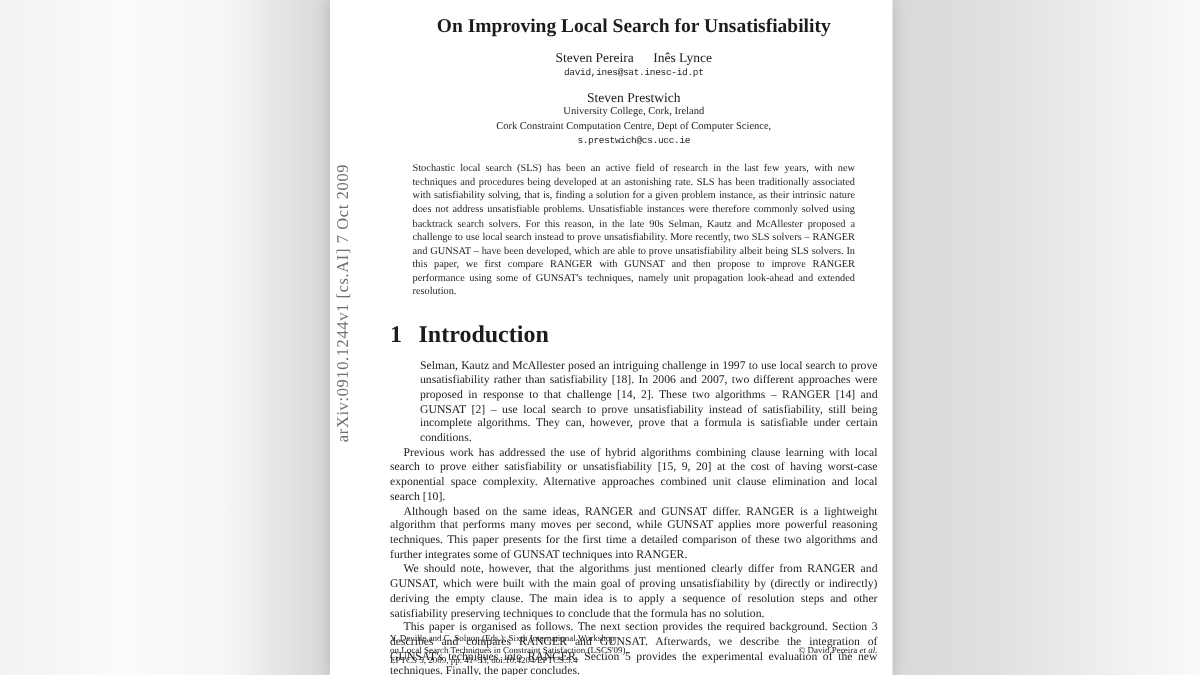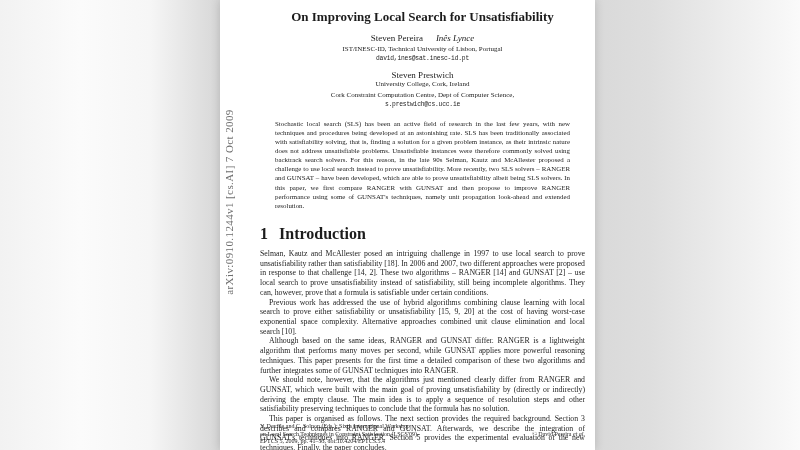--- a/index.html
+++ b/index.html
@@ -19,38 +19,38 @@
     position:absolute;left:-96px;top:196px;width:210px;height:12px;
     transform:rotate(-90deg);
     text-align:center;font-size:11px;letter-spacing:0.4px;color:#6e6e6e;
     white-space:nowrap;
   }
   .content{position:absolute;left:40px;top:4px;width:325px;}
   .title{
     margin-top:5px;text-align:center;font-weight:bold;font-size:13px;line-height:15px;
   }
   .authors-row{margin-top:9px;text-align:center;font-size:9px;line-height:10px;}
-  .author-name + .author-name{margin-left:13px;font-style:italic;}
+  .author-name + .author-name{margin-left:13px;}
   .affil{text-align:center;font-size:7px;line-height:8.5px;margin-top:2px;color:#222;}
   .email{
     text-align:center;font-family:"Liberation Mono", monospace;
     font-size:6.3px;line-height:8px;margin-top:1.5px;letter-spacing:-0.2px;
   }
   .author2{margin-top:7px;text-align:center;font-size:9px;line-height:10px;}
   .abstract{
     margin:10px 15px 0 15px;
     font-size:6.9px;line-height:9.15px;text-align:justify;
   }
   .section-heading{
     margin-top:17px;font-size:16px;font-weight:bold;line-height:13px;
   }
   .section-heading .sec-num{margin-right:11px;}
   .body-text{margin-top:9px;font-size:7.8px;line-height:9.7px;text-align:justify;}
   .body-text p{margin:0;text-indent:9px;}
-  .body-text p.first{text-indent:0;}
+  .body-text p.first{text-indent:0;margin-left:20px;}
   .footer{
     position:absolute;left:40px;right:10px;bottom:4px;
     display:flex;justify-content:space-between;align-items:center;
   }
   .footer-left{font-size:6px;line-height:7.7px;}
   .footer-right{font-size:6px;white-space:nowrap;}
   .footer-right .etal{font-style:italic;}
 </style>
 </head>
 <body>
@@ -59,21 +59,20 @@
 
   <div class="arxiv-stamp">arXiv:0910.1244v1  [cs.AI]  7 Oct 2009</div>
 
   <div class="content">
 
     <div class="title">On Improving Local Search for Unsatisfiability</div>
 
     <div class="authors-row">
       <span class="author-name">Steven Pereira</span><span class="author-name">Inês Lynce</span>
     </div>
-    <div class="affil">IST/INESC-ID, Technical University of Lisbon, Portugal</div>
     <div class="email">david,ines@sat.inesc-id.pt</div>
 
     <div class="author2">Steven Prestwich</div>
     <div class="affil" style="margin-top:0;">University College, Cork, Ireland</div>
     <div class="affil">Cork Constraint Computation Centre, Dept of Computer Science,</div>
     <div class="email">s.prestwich@cs.ucc.ie</div>
 
     <div class="abstract">Stochastic local search (SLS) has been an active field of research in the last few years, with new techniques and procedures being developed at an astonishing rate. SLS has been traditionally associated with satisfiability solving, that is, finding a solution for a given problem instance, as their intrinsic nature does not address unsatisfiable problems. Unsatisfiable instances were therefore commonly solved using backtrack search solvers. For this reason, in the late 90s Selman, Kautz and McAllester proposed a challenge to use local search instead to prove unsatisfiability. More recently, two SLS solvers – RANGER and GUNSAT – have been developed, which are able to prove unsatisfiability albeit being SLS solvers. In this paper, we first compare RANGER with GUNSAT and then propose to improve RANGER performance using some of GUNSAT's techniques, namely unit propagation look-ahead and extended resolution.</div>
 
     <div class="section-heading">

